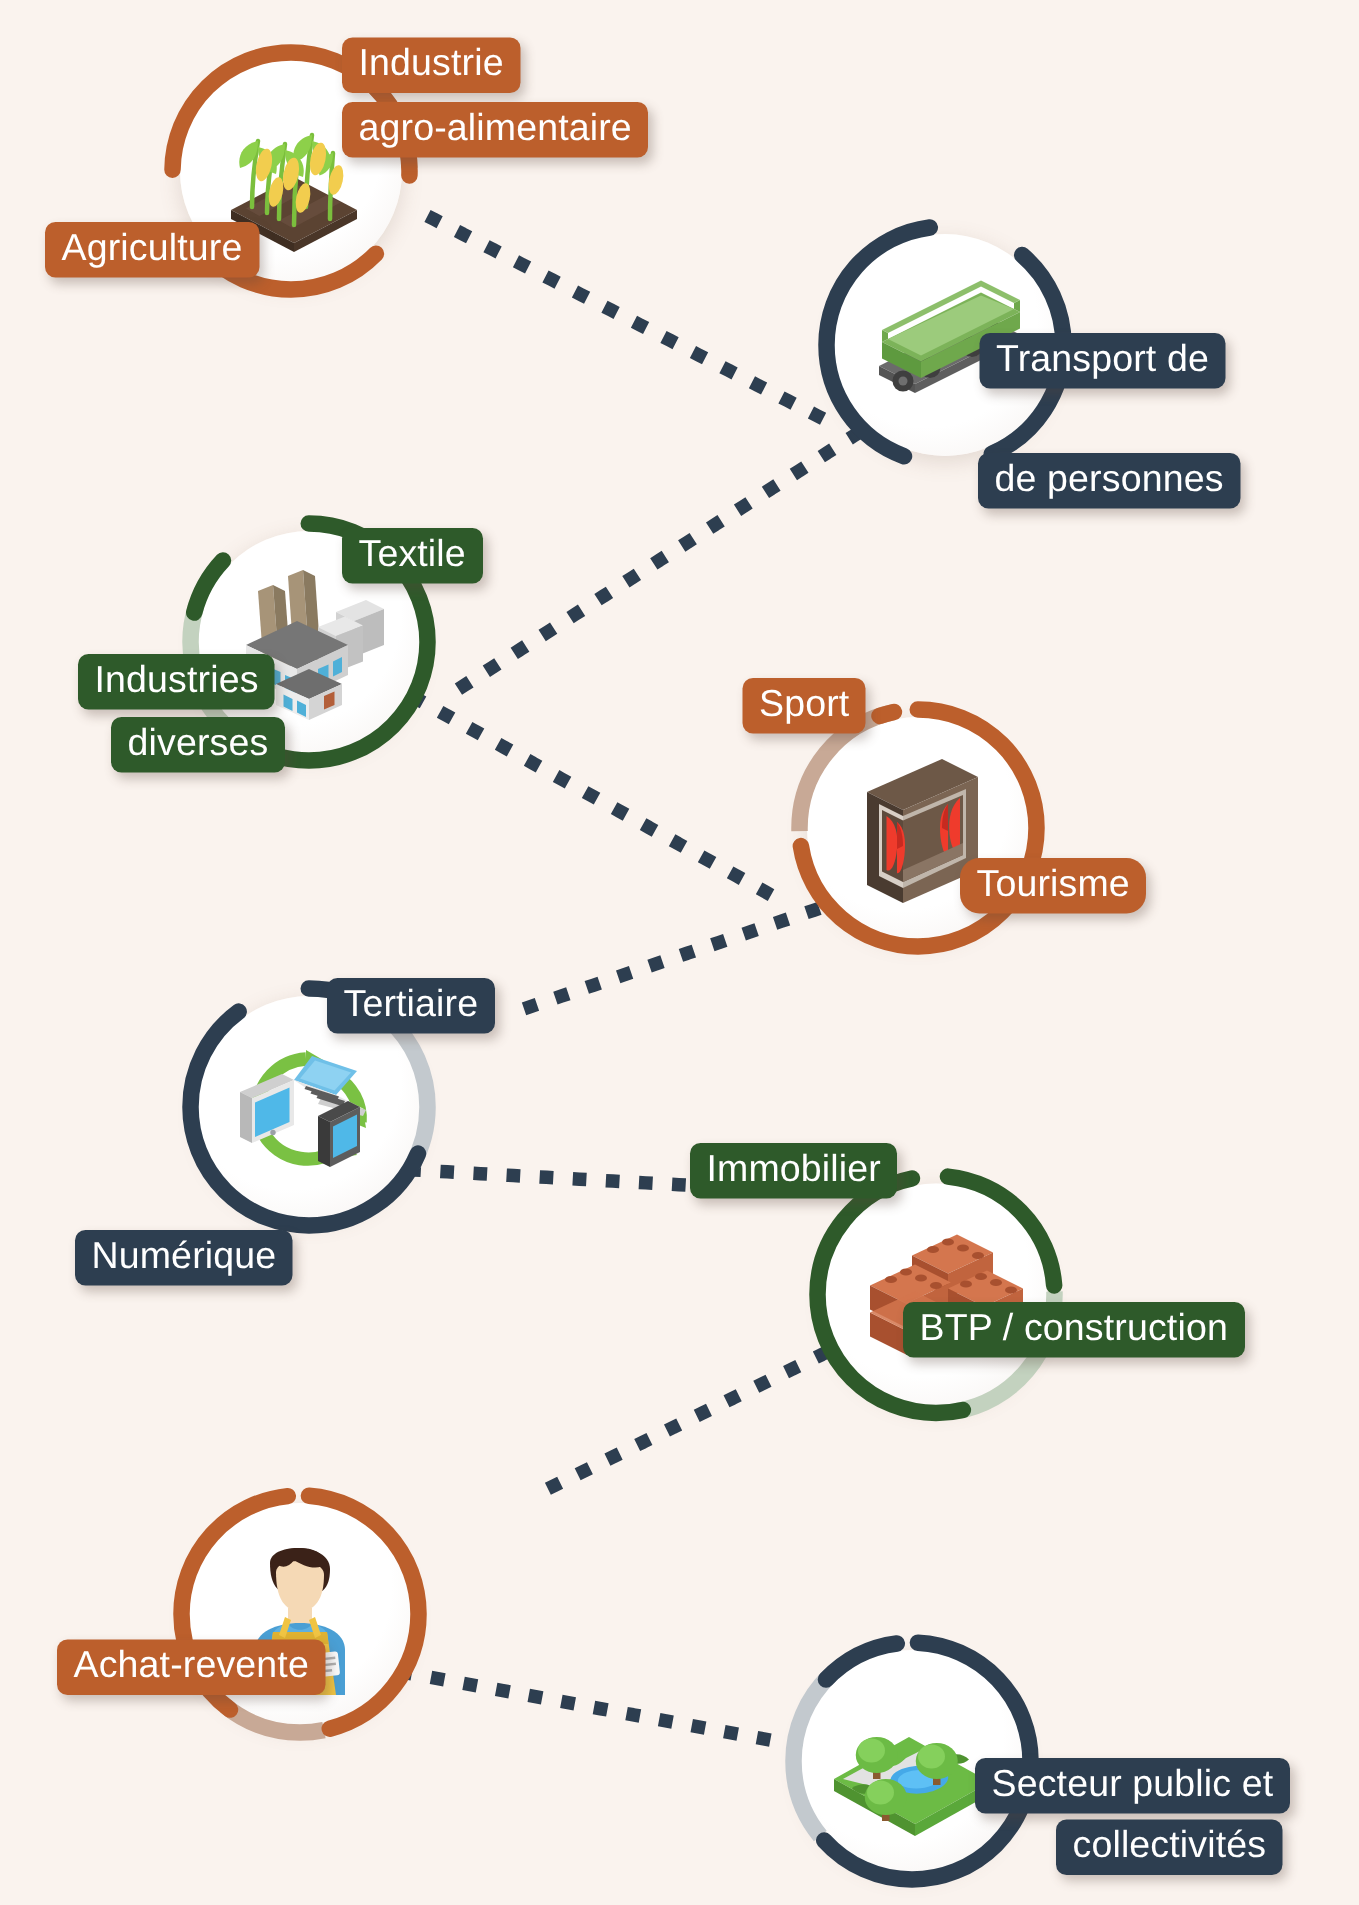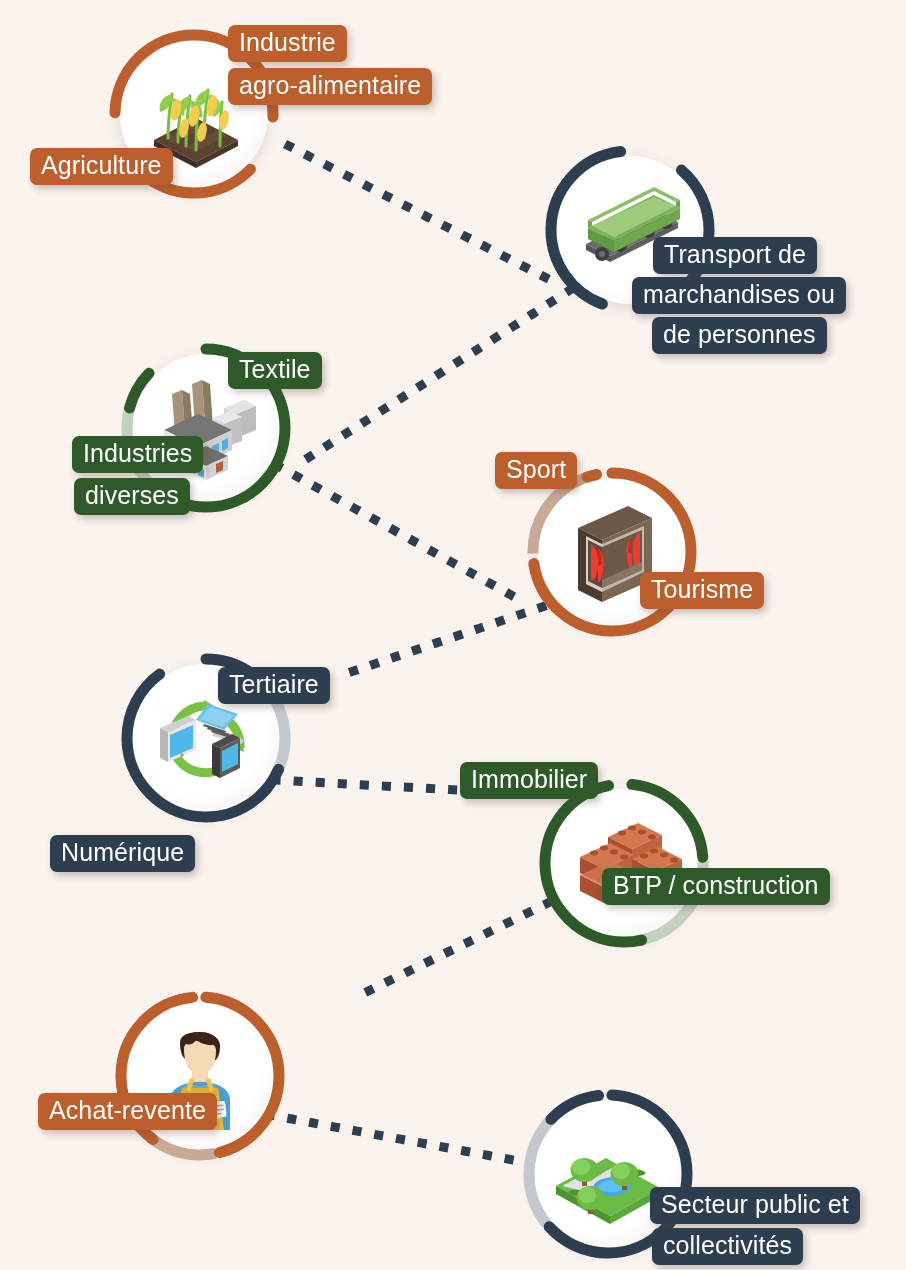--- a/index.html
+++ b/index.html
@@ -35,21 +35,21 @@
     color:#ffffff;
     font-size:25px;
     line-height:1.04;
     padding:4px 11px 7px 11px;
     border-radius:7px;
     white-space:nowrap;
     letter-spacing:.1px;
     box-shadow:3px 4px 7px rgba(90,70,60,.30);
   }
   .lbl.orange { background:#bc5f2c; }
-  .lbl.navy   { background:#2d3e50;margin-top:15px; }
+  .lbl.navy   { background:#2d3e50; }
   .lbl.green  { background:#2e5a2a; }
 </style>
 </head>
 <body>
 
 <div id="canvas">
 
   <svg class="connectors" viewBox="0 0 906 1270">
     <defs>
       <style>
@@ -142,21 +142,20 @@
           <path d="M18,58 L44,71 L44,82 L18,69 Z" fill="#5e9a3f"></path>
           <path d="M44,71 L110,38 L110,49 L44,82 Z" fill="#6fa84c"></path>
           <path d="M18,58 L18,50 L22,52 L22,56 Z" fill="#6fa84c"></path>
           <path d="M110,38 L110,30 L106,32 L106,36 Z" fill="#6fa84c"></path>
           <path d="M18,50 L84,17 L110,30 L106,32 L84,21 L22,52 Z" fill="#8dbf6b"></path>
         </g>
       </svg>
     </div>
   </div>
   <div class="lbl navy" style="left:653px; top:222px;">Transport de</div>
-  <div class="lbl navy" style="left:632px; top:262px;">marchandises ou</div>
   <div class="lbl navy" style="left:652px; top:302px;">de personnes</div>
 
   <div class="node" style="left:118px; top:340px;">
     <div class="disc"></div>
     <svg class="ring" viewBox="0 0 176 176">
       <circle cx="88" cy="88" r="79" fill="none" stroke="#c3d2bf" stroke-width="11" stroke-dasharray="96 400" stroke-dashoffset="-300" transform="rotate(-90 88 88)"></circle>
       <circle cx="88" cy="88" r="79" fill="none" stroke="#2e5a2a" stroke-width="11" stroke-linecap="round" stroke-dasharray="296 96 40 64" stroke-dashoffset="0" transform="rotate(-90 88 88)"></circle>
     </svg>
     <div class="glyph">
       <svg viewBox="0 0 120 120">
@@ -194,21 +193,21 @@
           <g fill="#4fb0d8">
             <path d="M43,95 L49,98 L49,106 L43,103Z"></path>
             <path d="M52,99 L58,102 L58,110 L52,107Z"></path>
           </g>
           <path d="M70,96 L77,93 L77,102 L70,105Z" fill="#b35f3a"></path>
         </g>
       </svg>
     </div>
   </div>
   <div class="lbl green" style="left:228px; top:352px;text-align:right;">Textile</div>
-  <div class="lbl green" style="left:72px; top:436px;">Industries</div>
+  <div class="lbl green" style="left:52px; top:436px;">Industries</div>
   <div class="lbl green" style="left:74px; top:478px;">diverses</div>
 
   <div class="node" style="left:524px; top:464px;">
     <div class="disc"></div>
     <svg class="ring" viewBox="0 0 176 176">
       <circle cx="88" cy="88" r="79" fill="none" stroke="#c8a996" stroke-width="11" stroke-dasharray="110 386" stroke-dashoffset="-370" transform="rotate(-90 88 88)"></circle>
       <circle cx="88" cy="88" r="79" fill="none" stroke="#bc5f2c" stroke-width="11" stroke-linecap="round" stroke-dasharray="360 110 10 16" stroke-dashoffset="0" transform="rotate(-90 88 88)"></circle>
     </svg>
     <div class="glyph">
       <svg viewBox="0 0 120 120">
@@ -227,21 +226,21 @@
         </g>
         <g fill="#c72a20">
           <path d="M46,56 C49,60 50,66 50,72 L46,74 Z"></path>
           <path d="M80,44 C77,48 76,54 76,60 L80,62 Z"></path>
         </g>
         <path d="M50,88 L90,70 L90,78 L50,96 Z" fill="#8a7564"></path>
       </svg>
     </div>
   </div>
   <div class="lbl orange" style="left:495px; top:452px;">Sport</div>
-  <div class="lbl orange" style="left:640px; top:572px;">Tourisme</div>
+  <div class="lbl orange" style="left:640px; top:572px;border-radius:13px;">Tourisme</div>
 
   <div class="node" style="left:118px; top:650px;">
     <div class="disc"></div>
     <svg class="ring" viewBox="0 0 176 176">
       <circle cx="88" cy="88" r="79" fill="none" stroke="#c3c9ce" stroke-width="11" stroke-dasharray="106 390" stroke-dashoffset="-58" transform="rotate(-90 88 88)"></circle>
       <circle cx="88" cy="88" r="79" fill="none" stroke="#2d3e50" stroke-width="11" stroke-linecap="round" stroke-dasharray="50 106 290 50" stroke-dashoffset="0" transform="rotate(-90 88 88)"></circle>
     </svg>
     <div class="glyph">
       <svg viewBox="0 0 120 120">
         <g fill="none" stroke="#7ac143" stroke-width="9" stroke-linecap="butt">
@@ -396,15 +395,15 @@
         </g>
         <g>
           <rect x="40" y="88" width="5" height="12" fill="#8a5a30"></rect>
           <ellipse cx="42.5" cy="84" rx="14" ry="12" fill="#6cbb45"></ellipse>
           <ellipse cx="39" cy="81" rx="9" ry="8" fill="#85d05c"></ellipse>
         </g>
       </svg>
     </div>
   </div>
   <div class="lbl navy" style="left:650px; top:1172px;">Secteur public et</div>
-  <div class="lbl navy" style="left:652px; top:1213px;">collectivités</div>
+  <div class="lbl navy" style="left:704px; top:1213px;">collectivités</div>
 
 </div>
 
 </body></html>

